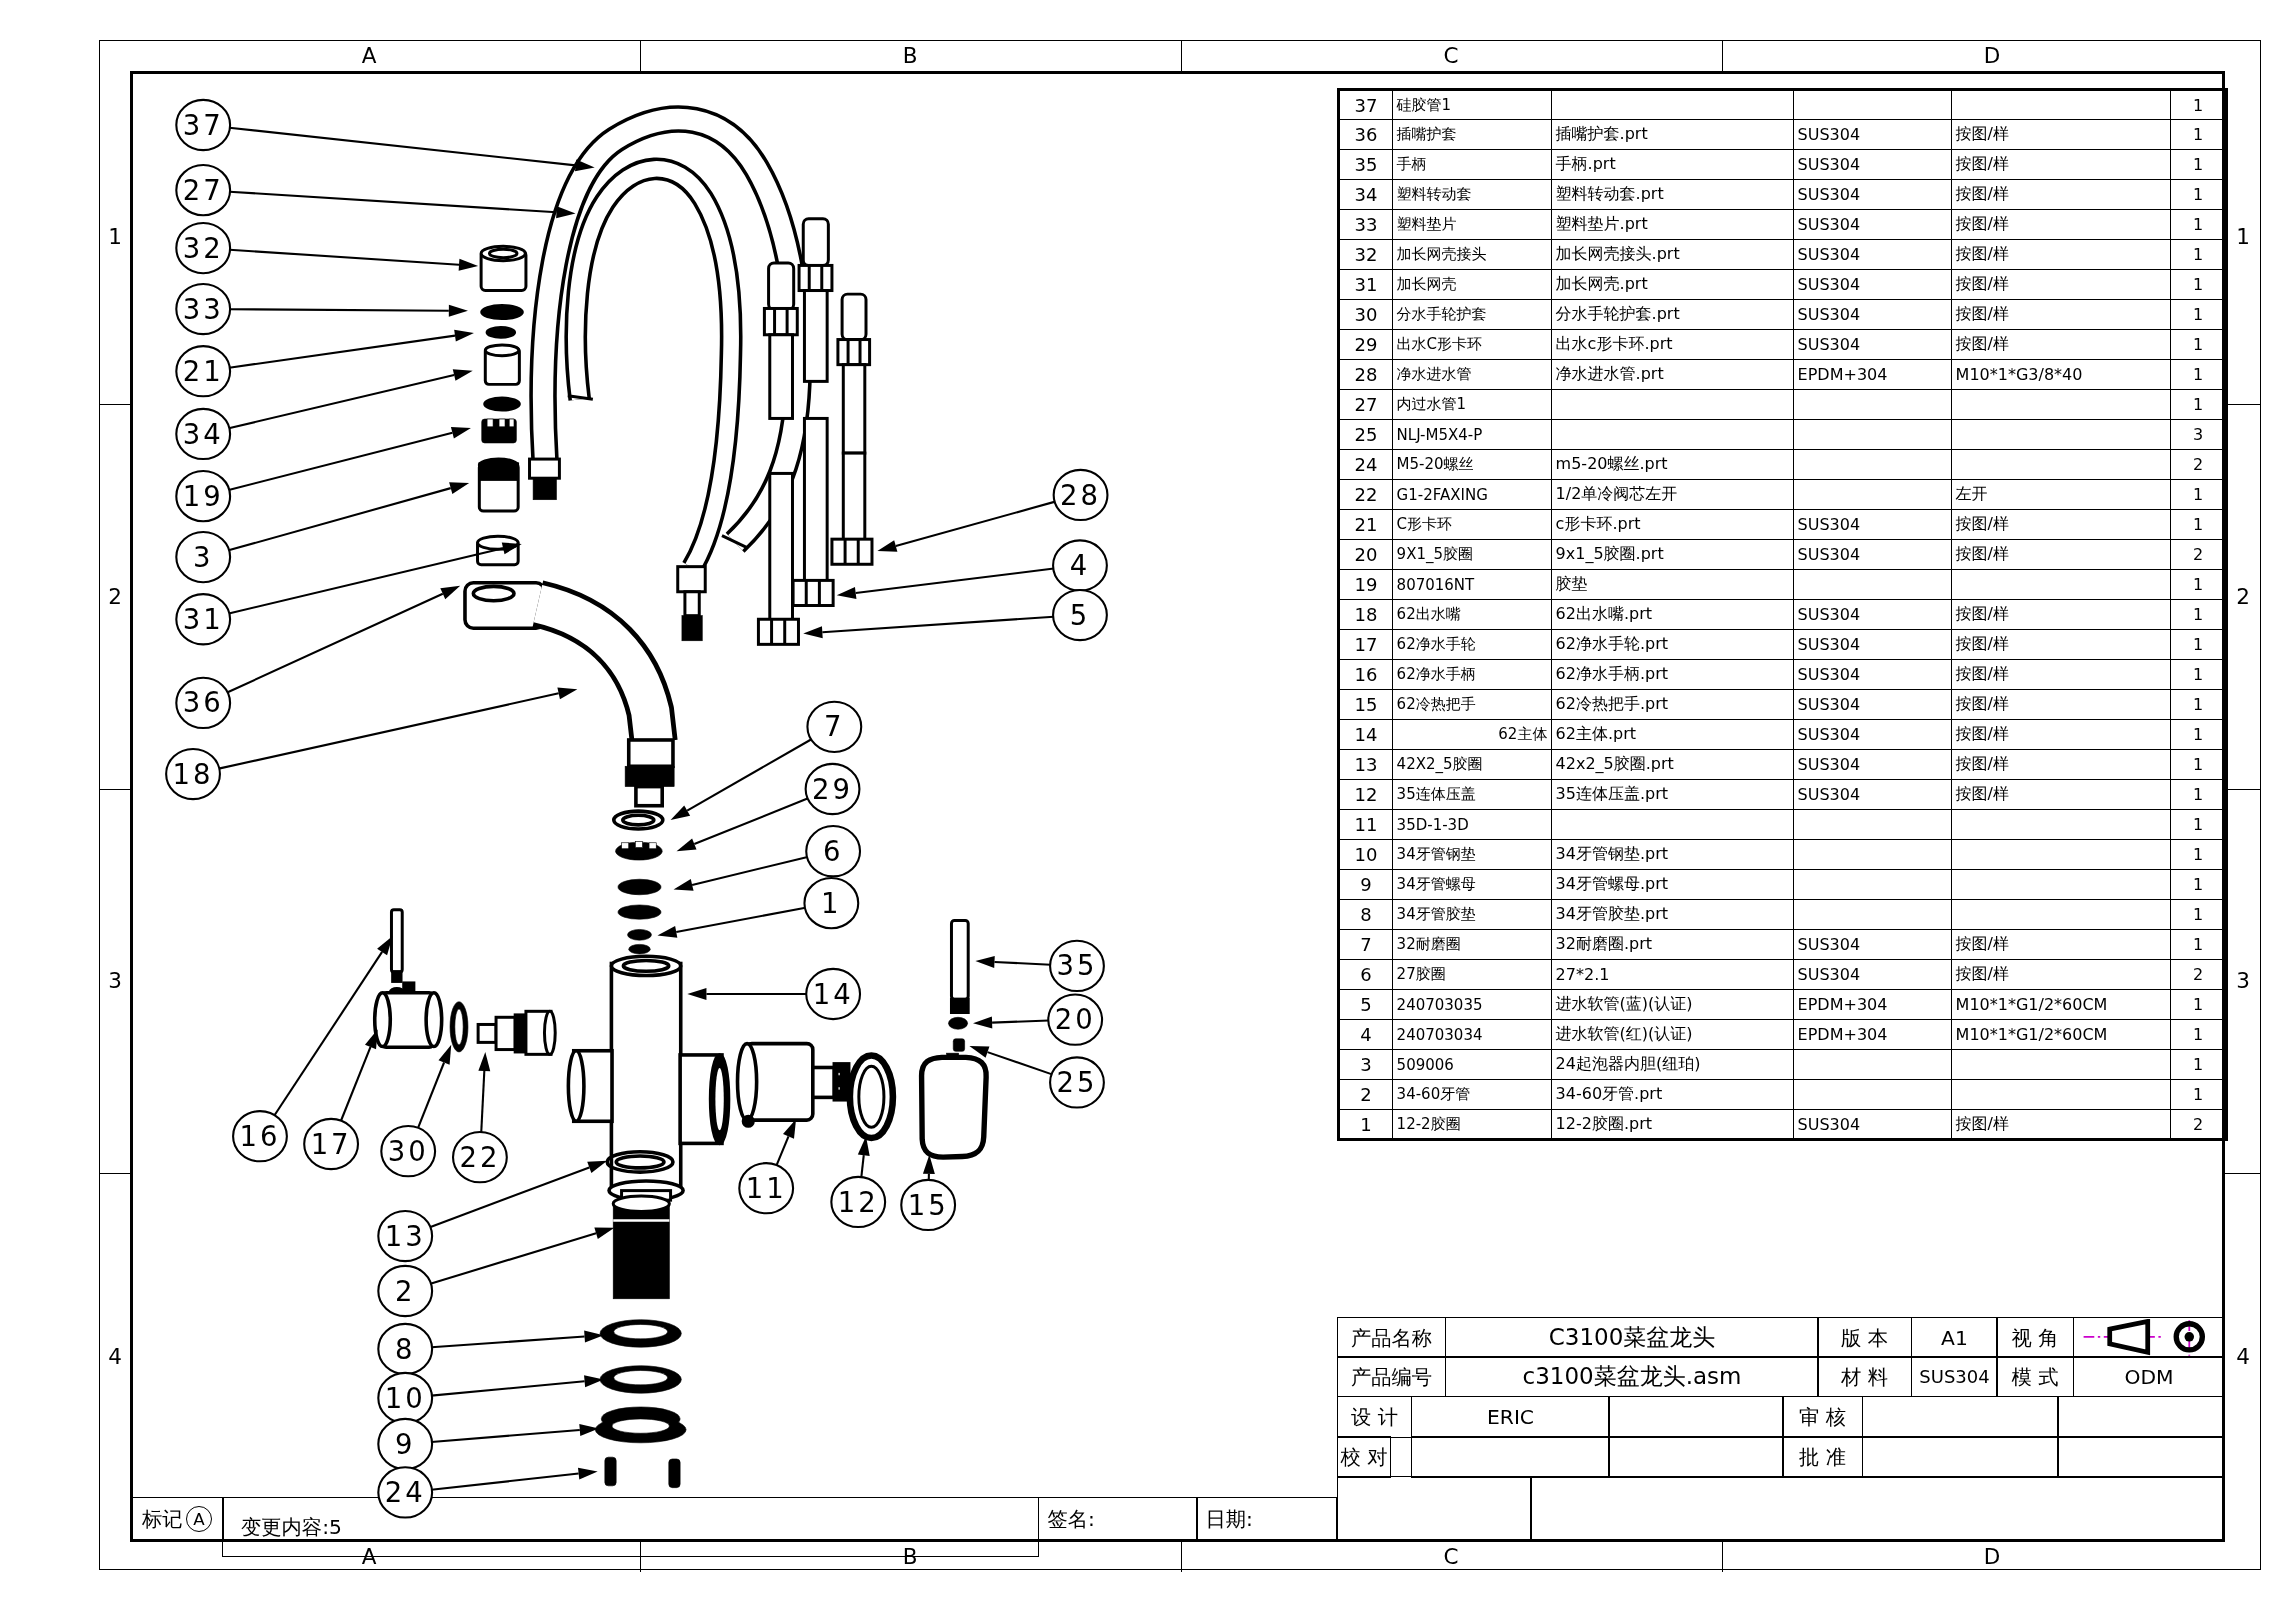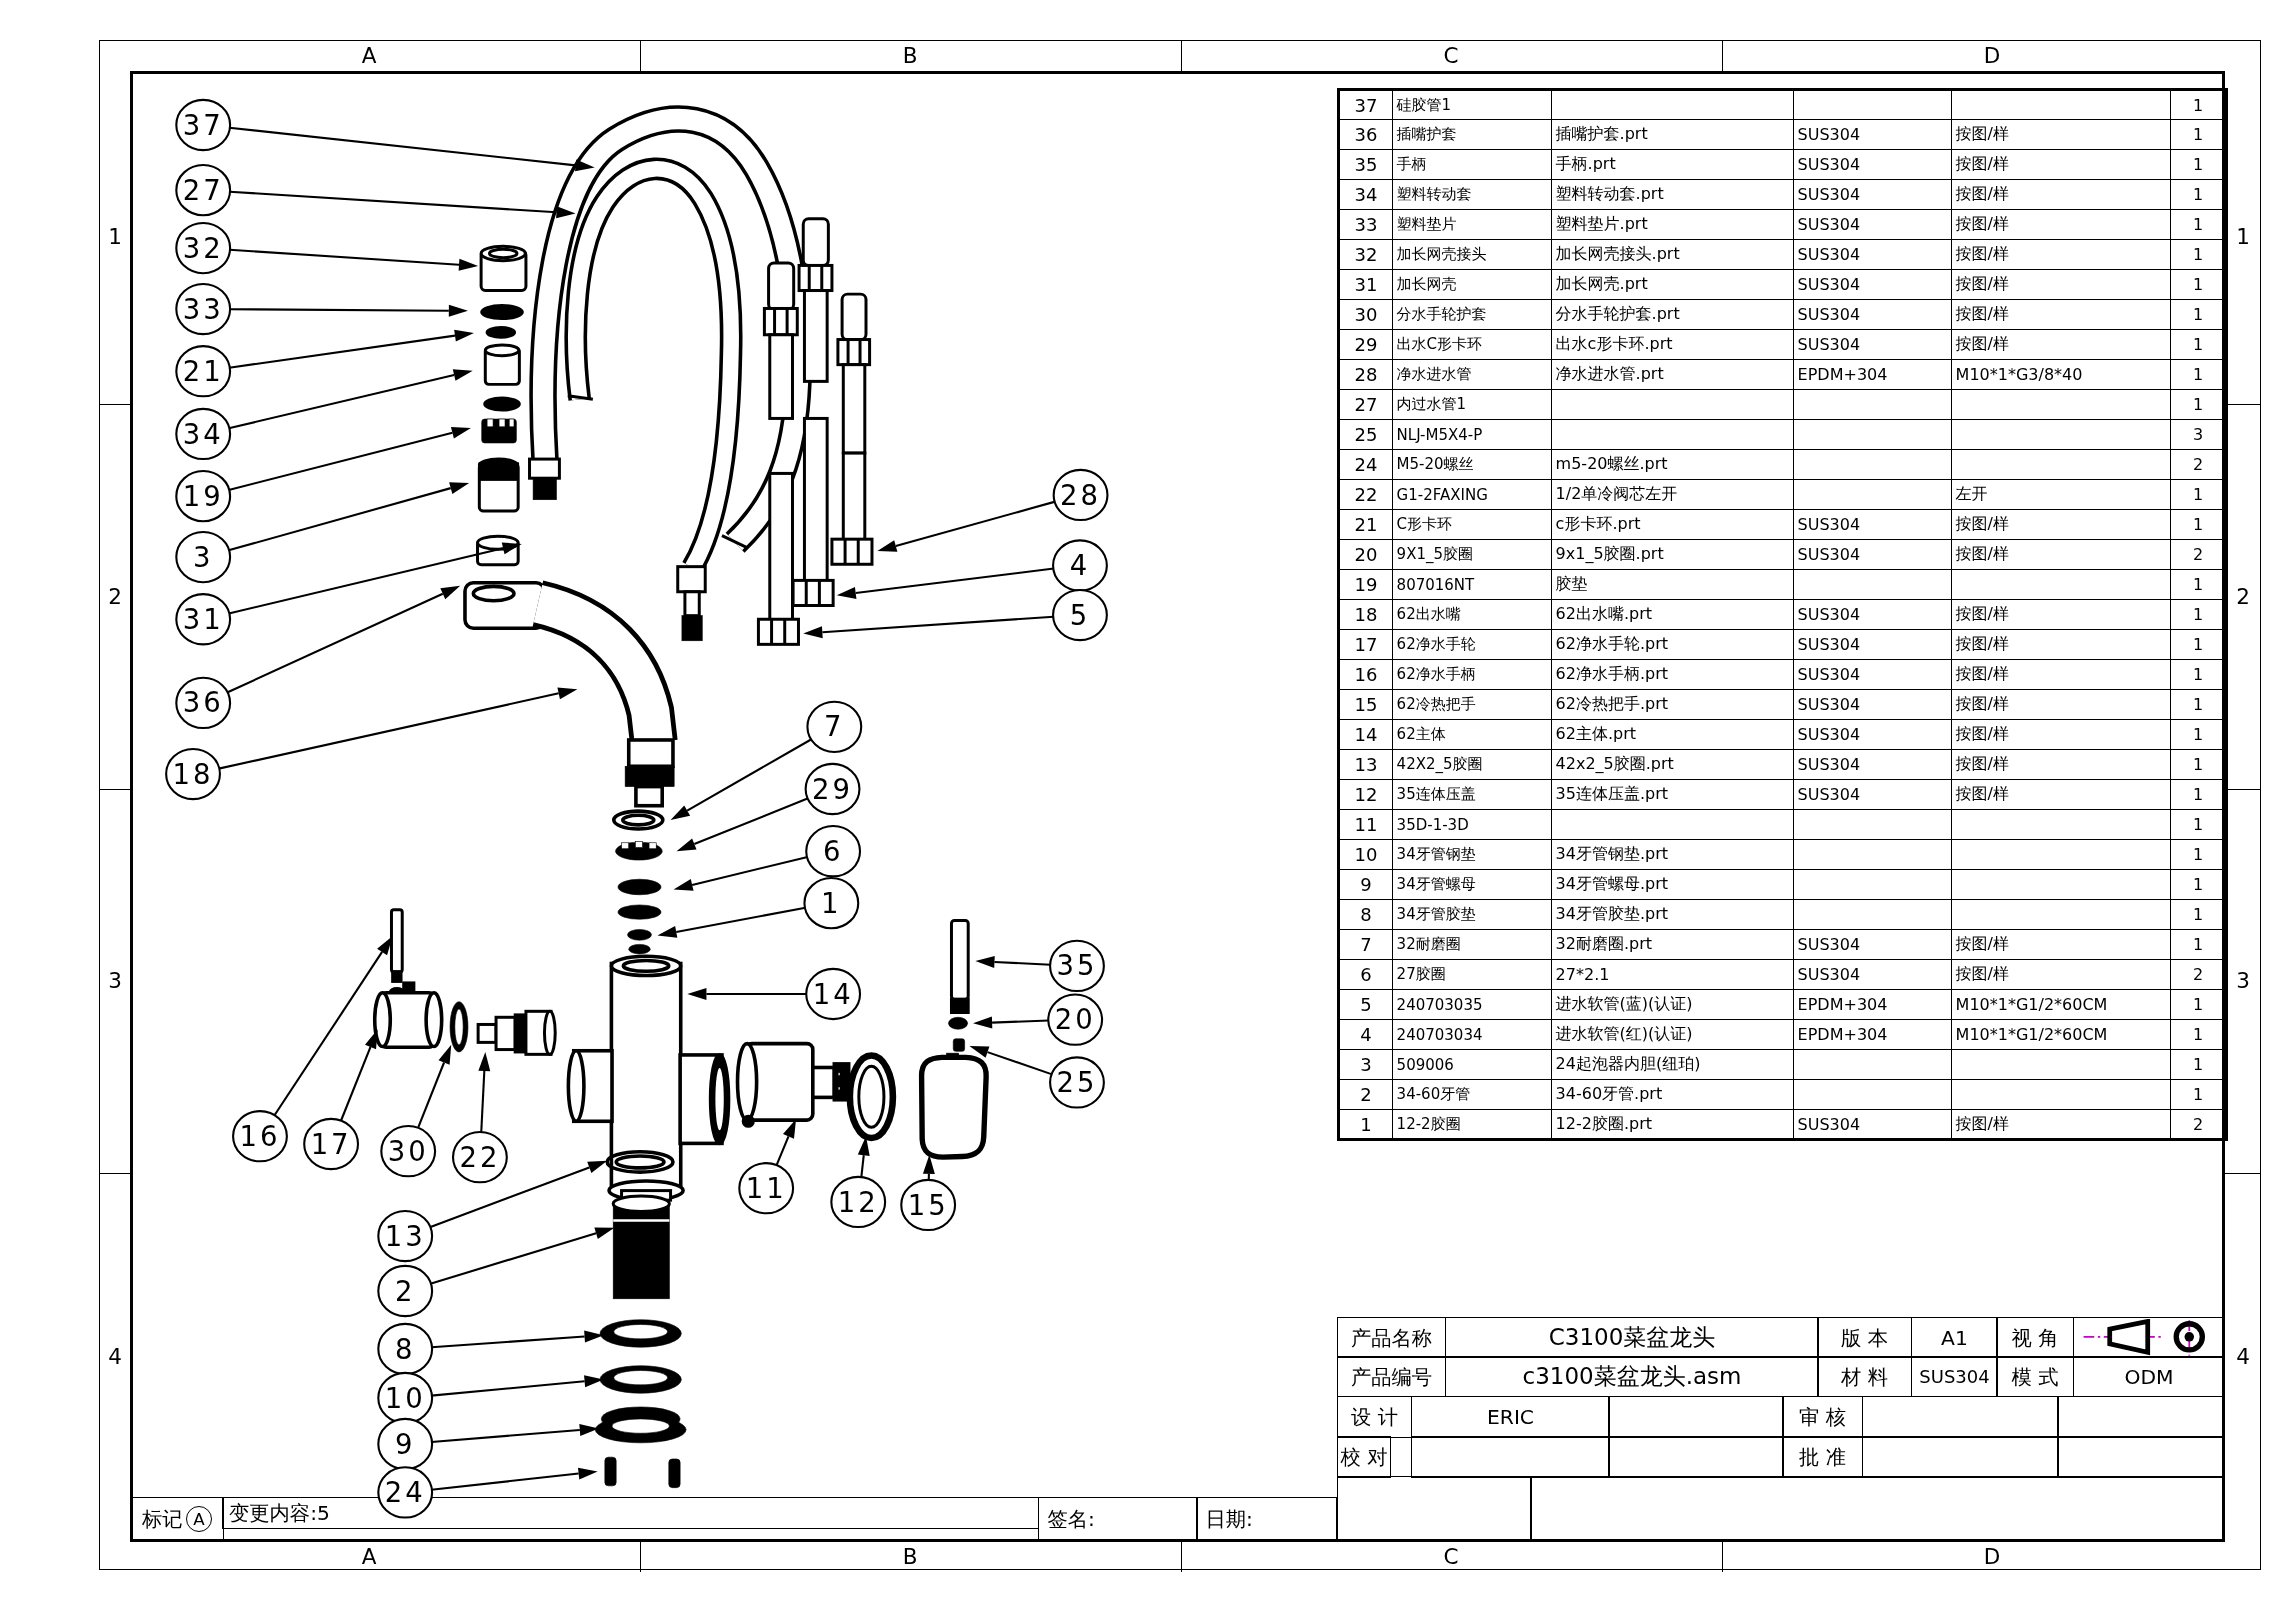--- a/index.html
+++ b/index.html
@@ -231,21 +231,21 @@
         <tr>
           <td class="c" style="font-size: 18px;">15</td>
           <td style="font-size: 15px;">62冷热把手</td>
           <td>62冷热把手.prt</td>
           <td>SUS304</td>
           <td>按图/样</td>
           <td class="c">1</td>
         </tr>
         <tr>
           <td class="c" style="font-size: 18px;">14</td>
-          <td style="font-size: 15px;">62主体</td>
+          <td style="font-size: 15px; text-align: right;">62主体</td>
           <td>62主体.prt</td>
           <td>SUS304</td>
           <td>按图/样</td>
           <td class="c">1</td>
         </tr>
         <tr>
           <td class="c" style="font-size: 18px;">13</td>
           <td style="font-size: 15px;">42X2_5胶圈</td>
           <td>42x2_5胶圈.prt</td>
           <td>SUS304</td>
@@ -388,21 +388,21 @@
 <div class="abs cell" style="left:1862px;top:1436px;width:197px;height:42px"></div>
 <div class="abs cell" style="left:2057px;top:1436px;width:168px;height:42px"></div>
 
 <div class="abs cell" style="left:1337px;top:1476px;width:195px;height:65px"></div>
 <div class="abs cell" style="left:1530px;top:1476px;width:695px;height:65px"></div>
 
 <div class="abs cell" style="left:130px;top:1497px;width:94px;height:44px;font-size:20.3px">
   <span>标记</span>
     <span class="circle-a">A</span>
 </div>
-<div class="abs cell" style="left:222px;top:1497px;width:817px;height:32px;justify-content:flex-start;padding-left:6px">变更内容:5</div>
+<div class="abs cell" style="left:222px;top:1497px;width:817px;height:60px;justify-content:flex-start;padding-left:18px">变更内容:5</div>
 <div class="abs cell" style="left:1038px;top:1497px;width:160px;height:44px;justify-content:flex-start;padding-left:8.4px">签名:</div>
 <div class="abs cell" style="left:1196px;top:1497px;width:141px;height:44px;justify-content:flex-start;padding-left:8.4px">日期:</div>
 
 <svg id="diagram" class="abs" width="2295" height="1621" viewBox="0 0 3840 2712">
   <g stroke="#000" fill="#fff">
 
     <g>
       <path d="M 912 772 C 898 540 928 298 1030 233 C 1122 176 1212 190 1266 282 C 1316 368 1341 502 1335 642 C 1330 762 1300 842 1230 908" fill="none" stroke="#000" stroke-width="46"></path>
       <path d="M 912 772 C 898 540 928 298 1030 233 C 1122 176 1212 190 1266 282 C 1316 368 1341 502 1335 642 C 1330 762 1300 842 1230 908" fill="none" stroke="#fff" stroke-width="34"></path>
       <rect x="886" y="768" width="50" height="32" fill="#fff" stroke-width="5"></rect>

